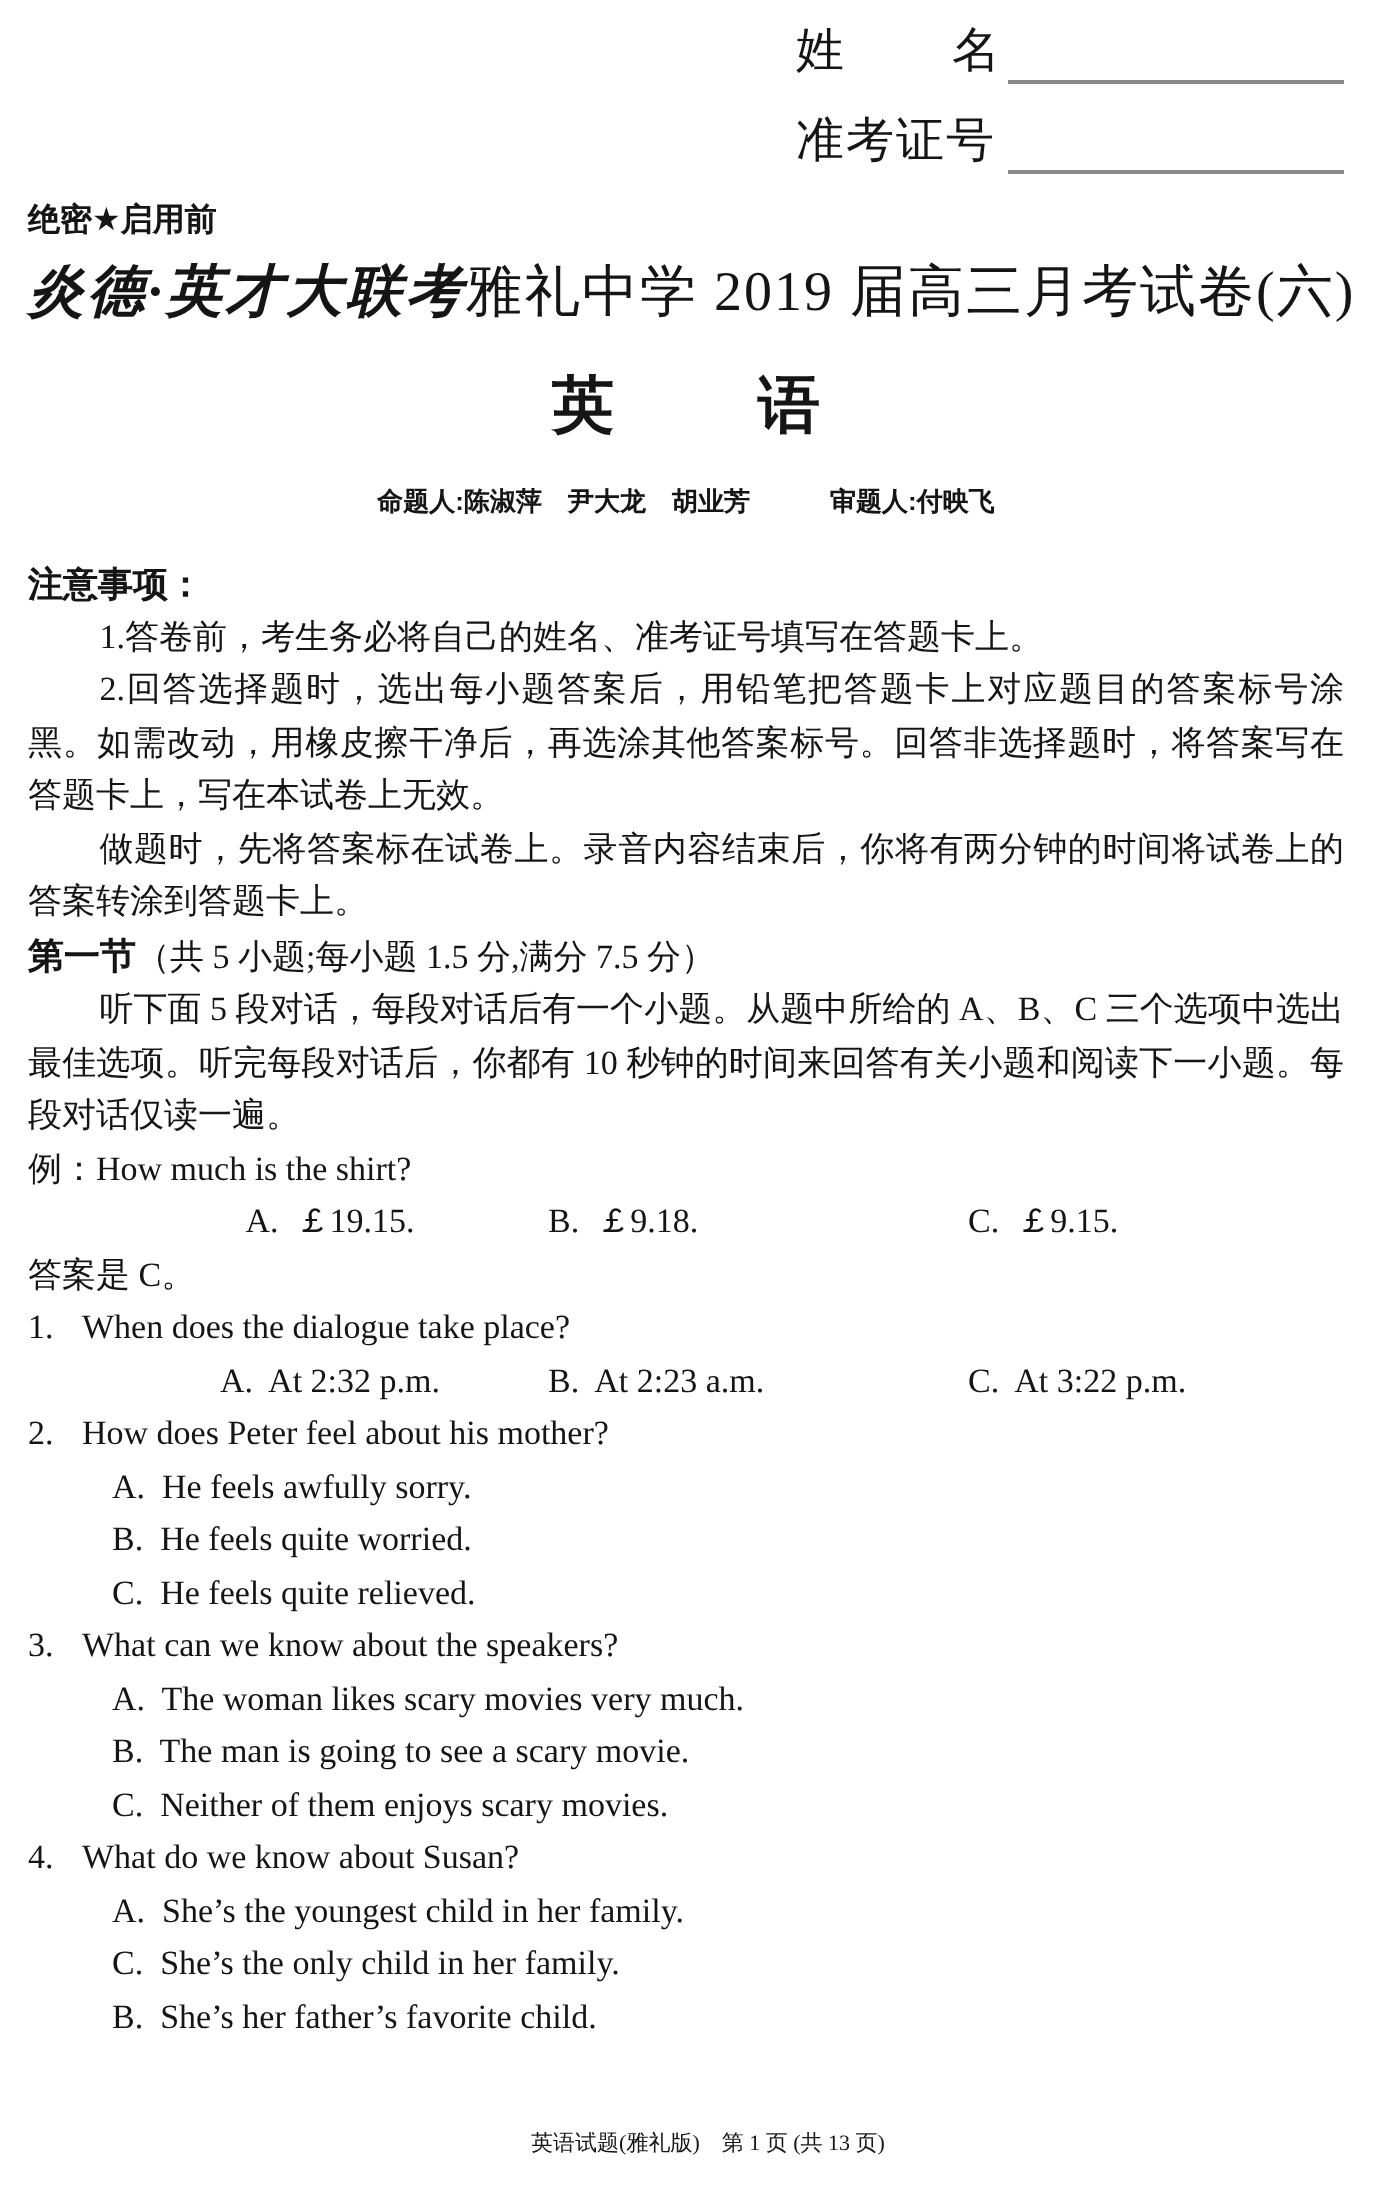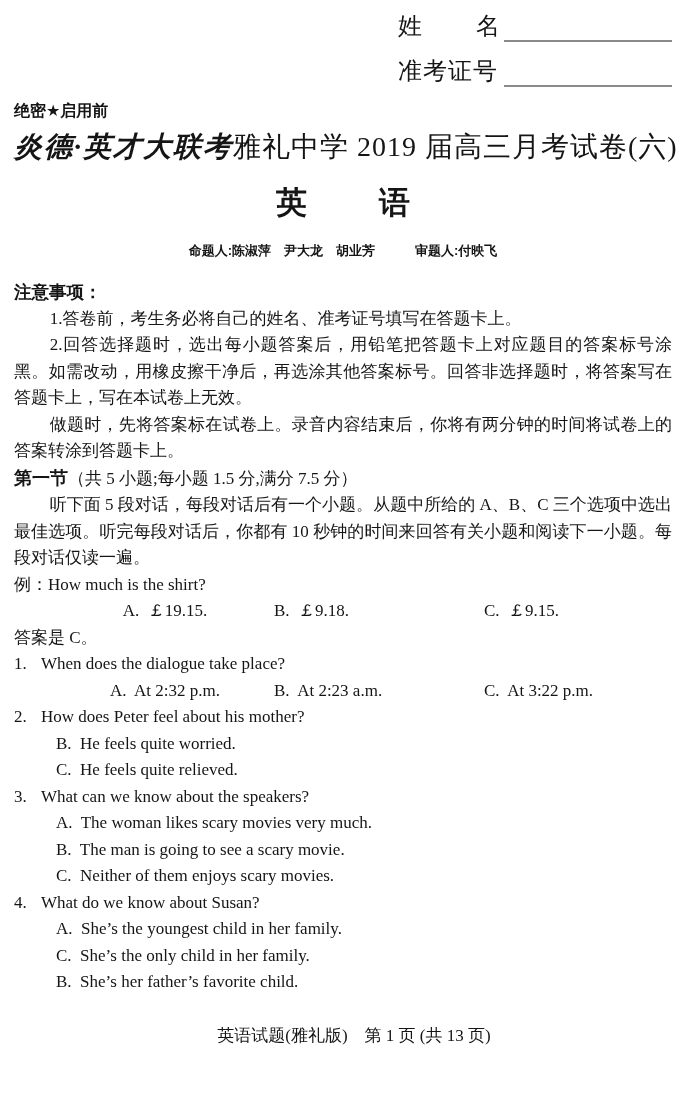--- a/index.html
+++ b/index.html
@@ -63,22 +63,22 @@
   .options-row .opt1{width:218px;text-align:center;}
   .options-row .opt2{width:210px;}
   .options-row .opt3{flex:1;}
   .question{font-size:17px;line-height:26.5px;}
   .q-line{display:flex;}
   .q-num{flex:0 0 27px;}
   .q-prompt{flex:1;}
   .opt-stack{padding-left:42px;}
   
   .footer{
-    position:absolute;left:0;right:0;top:1024px;text-align:center;
-    font-size:17px;z-index:1;white-space:pre-wrap;padding-left:20px;
+    position:absolute;left:0;right:0;top:1064px;text-align:center;
+    font-size:11px;z-index:1;white-space:pre-wrap;padding-left:20px;
   }
 </style>
 </head>
 <body>
 
 <div class="page">
 
 
   <div class="content">
 
@@ -140,20 +140,21 @@
         <span class="opt3 prewrap">C.  At 3:22 p.m.</span>
       </div>
     </div>
 
     <div class="question">
       <div class="q-line">
         <span class="q-num">2.</span>
         <span class="q-prompt prewrap">How does Peter feel about his mother?</span>
       </div>
       <div class="opt-stack">
+        <p class="prewrap">A.  He feels awfully sorry.</p>
         <p class="prewrap">B.  He feels quite worried.</p>
         <p class="prewrap">C.  He feels quite relieved.</p>
       </div>
     </div>
 
     <div class="question">
       <div class="q-line">
         <span class="q-num">3.</span>
         <span class="q-prompt prewrap">What can we know about the speakers?</span>
       </div>

